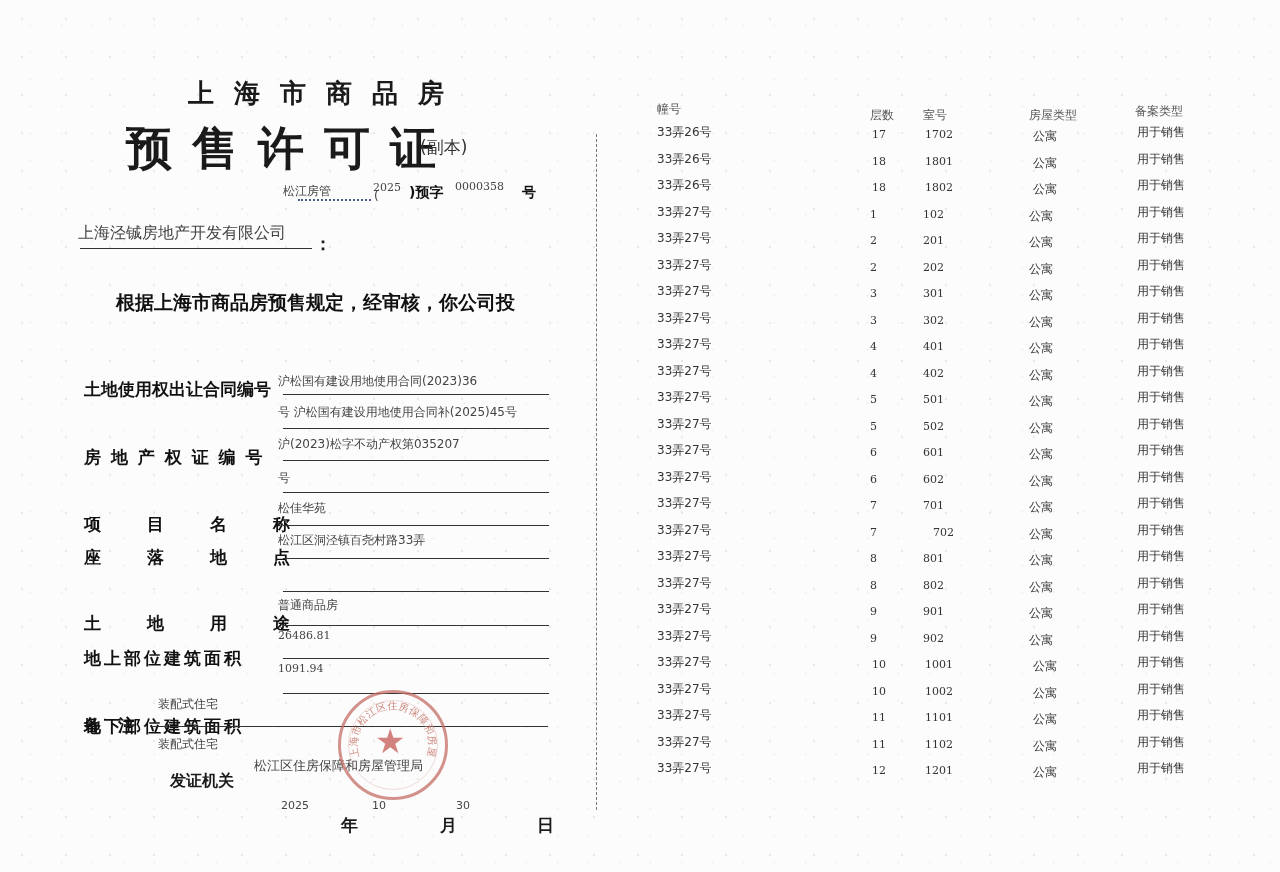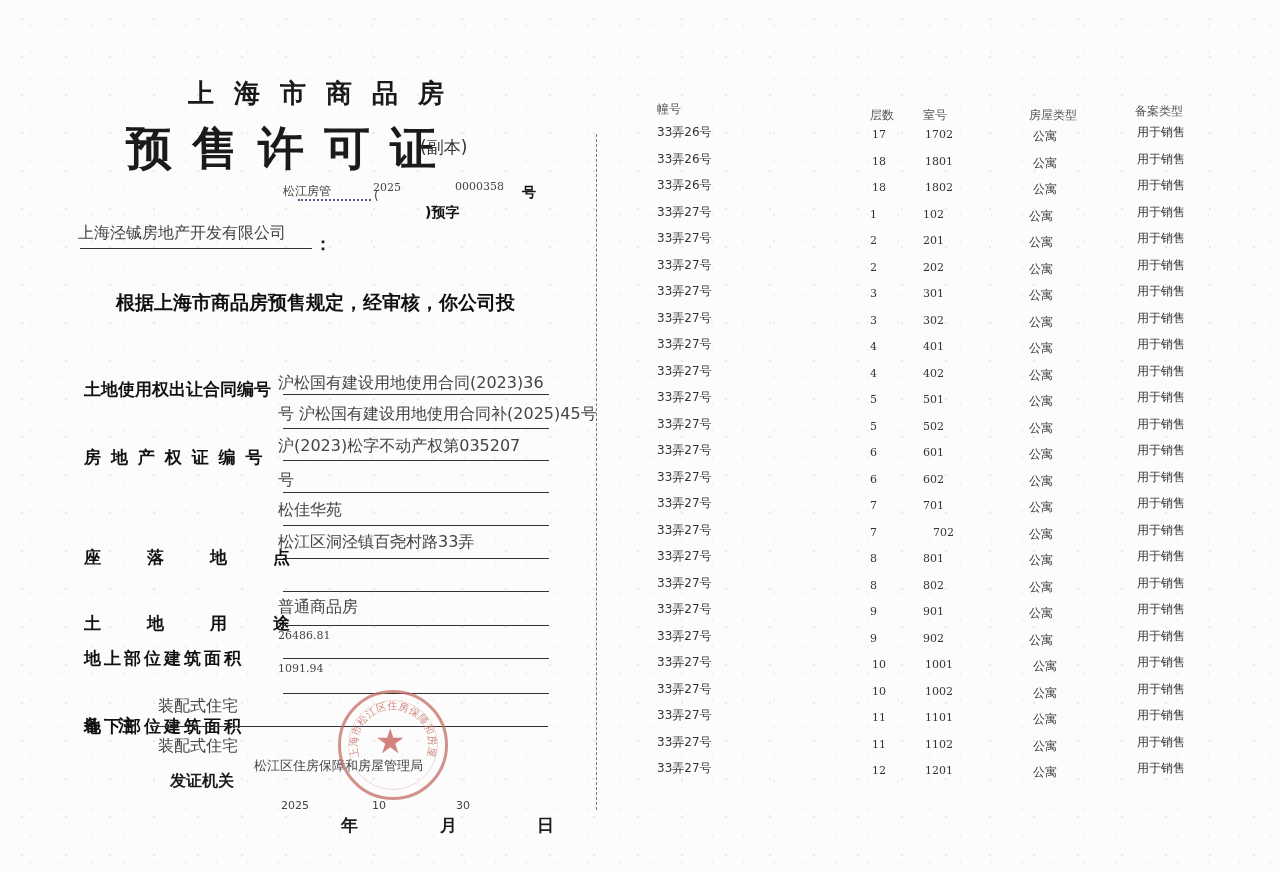--- a/index.html
+++ b/index.html
@@ -24,21 +24,21 @@
     .title2 { left: 126px; top: 118px; font-size: 46px; font-weight: bold; letter-spacing: 20px; }
     .title2-sub { left: 420px; top: 136px; font-size: 17px; color: #333; }
     .permit-line { top: 183px; font-size: 12px; color: #444; }
     .permit-bold { top: 184px; font-size: 14px; font-weight: bold; color: #111; }
     .dotline { left: 298px; top: 199px; width: 73px; border-bottom: 2px dotted #4a5a8a; }
     .company { left: 78px; top: 223px; font-size: 16px; color: #444; }
     .company-line { left: 80px; top: 248px; width: 232px; border-bottom: 1px solid #333; }
     .colon { left: 314px; top: 232px; font-size: 18px; font-weight: bold; }
     .para { left: 78px; font-size: 19px; font-weight: bold; color: #111; }
     .label { left: 84px; font-size: 17px; font-weight: bold; color: #111; font-family: "DejaVu Serif", serif; }
-    .value { font-size: 16px; color: #444; }
+    .value { font-size: 12px; color: #444; }
     .uline { position: absolute; border-bottom: 1px solid #333; }
     .date-num { font-size: 11px; color: #444; }
     .date-char { font-size: 17px; font-weight: bold; font-family: "DejaVu Serif", serif; }
     .divider {
       position: absolute; left: 596px; top: 134px; height: 676px; width: 0;
       border-left: 1.5px dashed #777;
     }
     .stamp {
       position: absolute; left: 338px; top: 690px; width: 104px; height: 104px;
       border: 3px solid rgba(196,110,100,0.75); border-radius: 50%;
@@ -63,21 +63,21 @@
 <div class="page">
 
   <div class="abs title1 serif">上海市商品房</div>
   <div class="abs title2">预售许可证</div>
   <div class="abs title2-sub">(副本)</div>
 
   <div class="abs permit-line" style="left:283px;">松江房管</div>
   <div class="dotline abs"></div>
   <div class="abs permit-line" style="left:374px;top:189px;">(</div>
   <div class="abs permit-line serif" style="left:373px;top:181px;font-size:11px;">2025</div>
-  <div class="abs permit-bold" style="left:425px;margin-top:20px;">)预字</div>
+  <div class="abs permit-bold" style="left:409px;">)预字</div>
   <div class="abs permit-line serif" style="left:455px;top:180px;font-size:11px;">0000358</div>
   <div class="abs permit-bold" style="left:522px;">号</div>
 
   <div class="abs company">上海泾铖房地产开发有限公司</div>
   <div class="abs company-line"></div>
   <div class="abs colon">：</div>
 
   <div class="abs para" style="left:116px;top:290px;text-align:center;">根据上海市商品房预售规定，经审核，你公司投</div>
 
   <div class="abs label" style="top:378px;">土地使用权出让合同编号</div>
@@ -85,20 +85,21 @@
   <div class="uline" style="left:283px;top:394px;width:266px;"></div>
   <div class="abs value" style="left:278px;top:404px;">号 沪松国有建设用地使用合同补(2025)45号</div>
   <div class="uline" style="left:283px;top:428px;width:266px;"></div>
 
   <div class="abs label" style="top:446px;letter-spacing:2px;">房 地 产 权 证 编 号</div>
   <div class="abs value" style="left:278px;top:436px;">沪(2023)松字不动产权第035207</div>
   <div class="uline" style="left:283px;top:460px;width:266px;"></div>
   <div class="abs value" style="left:278px;top:470px;">号</div>
   <div class="uline" style="left:283px;top:492px;width:266px;"></div>
 
+  <div class="abs label" style="top:513px;letter-spacing:4px;">项　　目　　名　　称</div>
   <div class="abs value" style="left:278px;top:500px;">松佳华苑</div>
   <div class="uline" style="left:283px;top:525px;width:266px;"></div>
 
   <div class="abs label" style="top:546px;letter-spacing:4px;">座　　落　　地　　点</div>
   <div class="abs value" style="left:278px;top:532px;">松江区洞泾镇百尧村路33弄</div>
   <div class="uline" style="left:283px;top:558px;width:266px;"></div>
   <div class="uline" style="left:283px;top:591px;width:266px;"></div>
 
   <div class="abs label" style="top:612px;letter-spacing:4px;">土　　地　　用　　途</div>
   <div class="abs value" style="left:278px;top:597px;">普通商品房</div>

